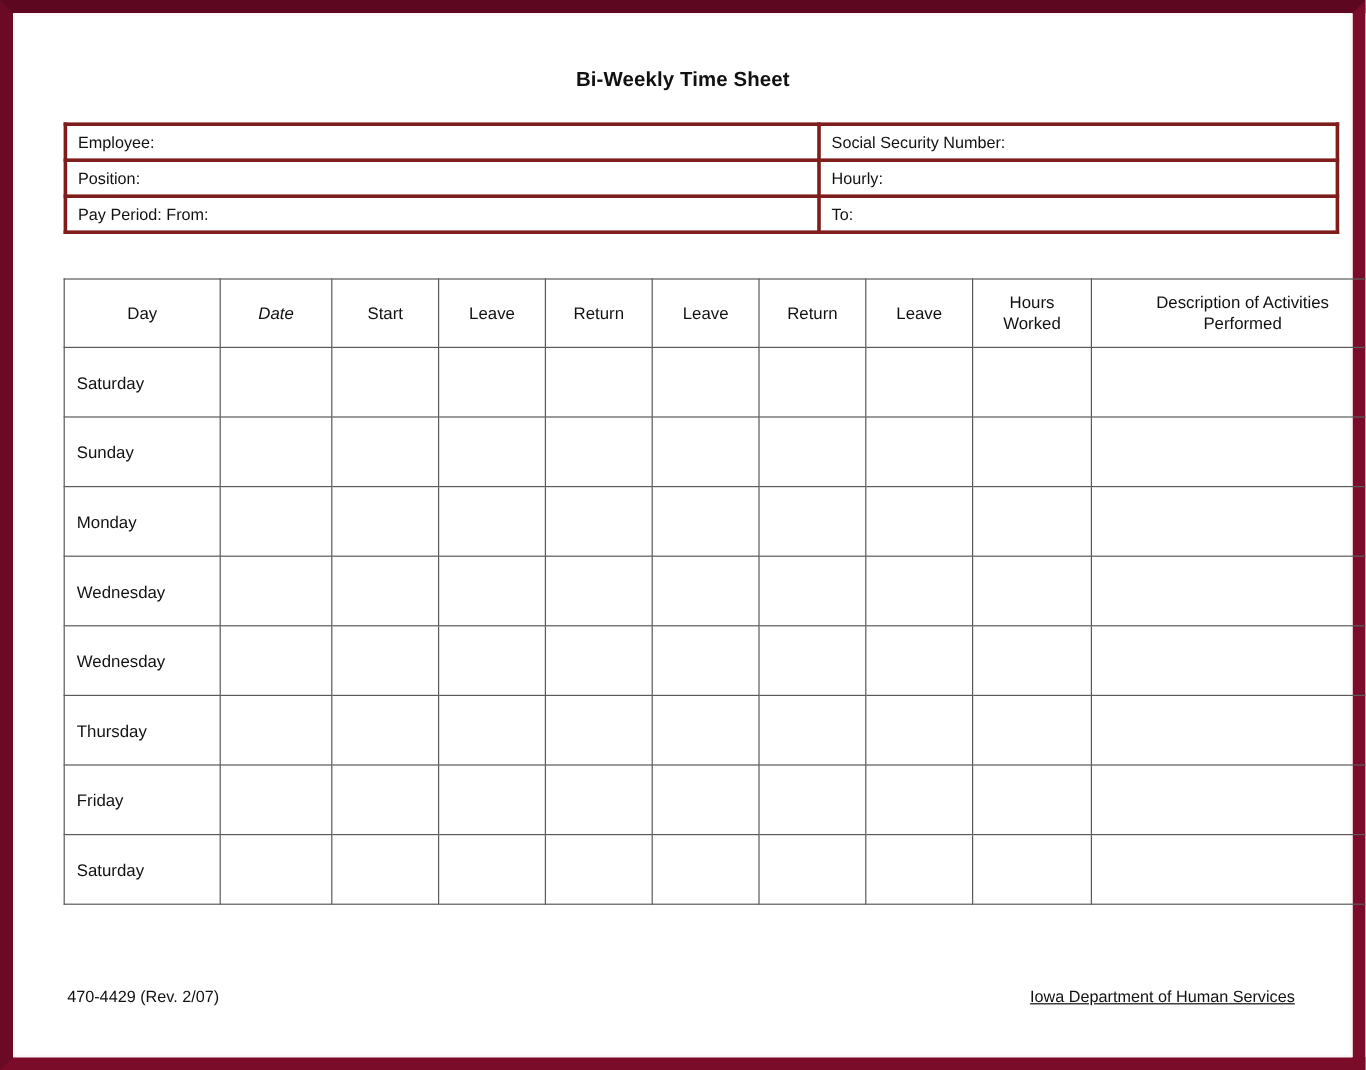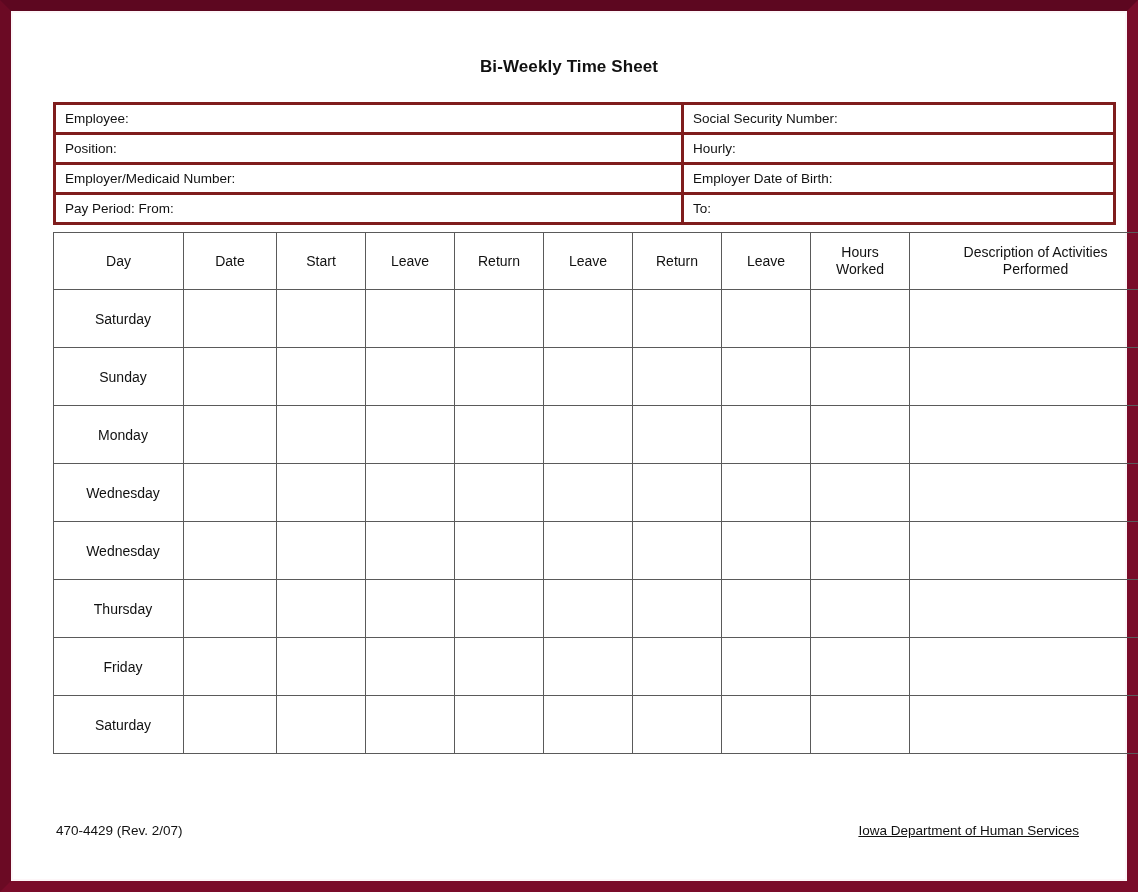--- a/index.html
+++ b/index.html
@@ -92,25 +92,25 @@
     vertical-align: middle;
     line-height: 1.18;
     padding: 2px 3px;
   }
   #timesheet-table tbody td {
     height: 55px;
     vertical-align: middle;
   }
   td.day-cell {
     padding-left: 10px;
-    text-align: center;
+    text-align: left;
     font-size: 14px;
   }
   .col-day   { width: 123px; }
-  .col-date  { width: 86px; }
+  .col-date  { width: 86px; font-style: italic; }
   .col-start { width: 82px; }
   .col-punch { width: 82px; }
   .col-hours { width: 92px; }
   .col-desc  { width: 245px; }
 
   
   #footer {
     position: absolute;
     left: 40px;
     right: 40px;
@@ -136,24 +136,20 @@
       <tbody>
           <tr>
             <td class="info-cell-left">Employee:</td>
             <td class="info-cell-right">Social Security Number:</td>
           </tr>
           <tr>
             <td class="info-cell-left">Position:</td>
             <td class="info-cell-right">Hourly:</td>
           </tr>
           <tr>
-            <td class="info-cell-left">Employer/Medicaid Number:</td>
-            <td class="info-cell-right">Employer Date of Birth:</td>
-          </tr>
-          <tr>
             <td class="info-cell-left">Pay Period:  From:</td>
             <td class="info-cell-right">To:</td>
           </tr>
         </tbody>
     </table>
 
     <table id="timesheet-table">
       <thead>
         <tr>
             <th class="col-day">

